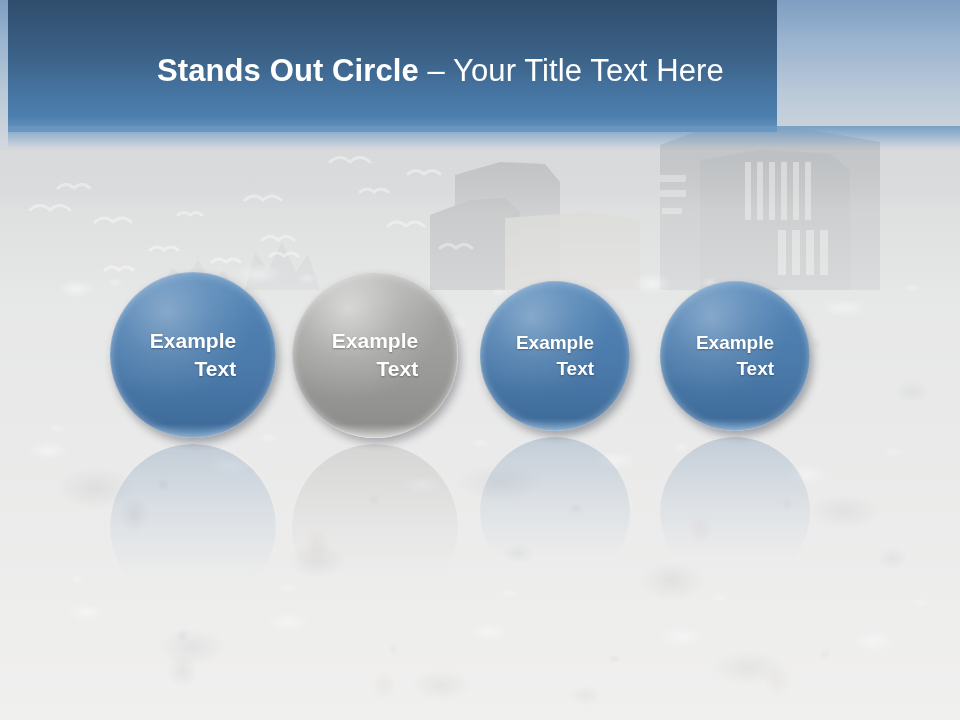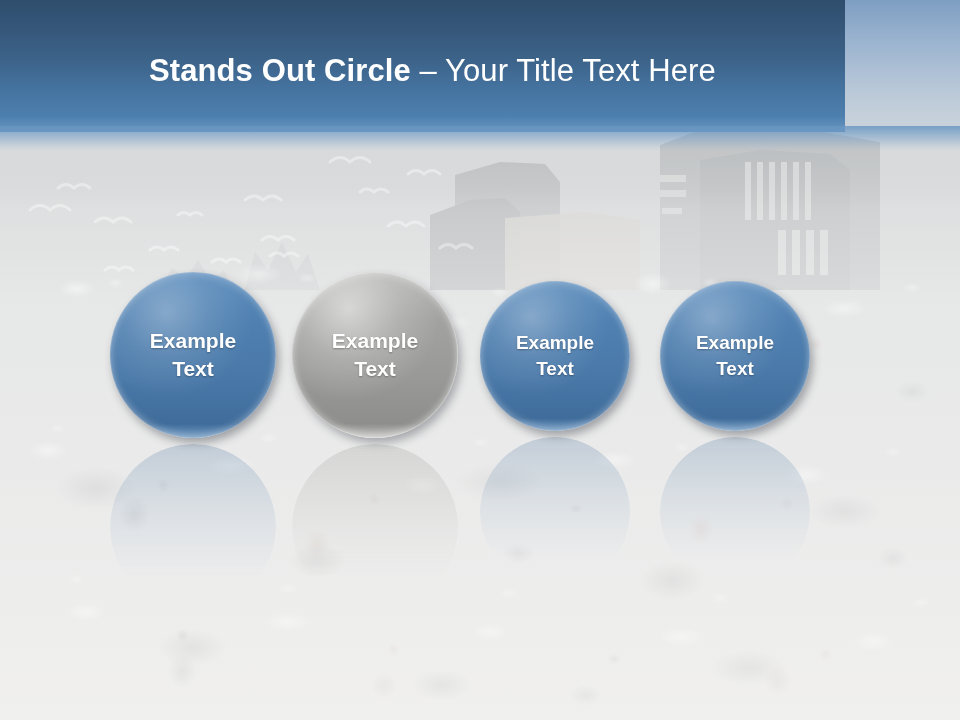--- a/index.html
+++ b/index.html
@@ -118,41 +118,41 @@
     background:linear-gradient(to bottom,
       rgba(255,255,255,0) 150px,
       rgba(255,255,255,.30) 210px,
       rgba(255,255,255,.46) 300px,
       rgba(250,250,250,.52) 470px,
       rgba(252,252,252,.55) 720px);
   }
 
   
   #header{
-    position:absolute;left:0;top:0;width:845px;height:132px;
+    position:absolute;left:8px;top:0;width:769px;height:132px;
     background:linear-gradient(to bottom,
       #2f4e6d 0%, #36577a 22%, #3c6389 45%, #4573a0 68%, #4d7fae 88%, #6a97c2 100%);
   }
   #header:after{
     content:"";position:absolute;left:0;bottom:-16px;width:960px;height:22px;
     background:linear-gradient(to bottom, rgba(106,151,194,.85), rgba(150,180,208,0));
   }
   #title{
     position:absolute;left:149px;top:52px;
     font-size:31px;line-height:38px;color:#ffffff;white-space:nowrap;
     letter-spacing:.1px;
   }
   #title .t-bold{font-weight:bold;}
   #title .t-reg{font-weight:normal;}
 
   
   .circle{
     position:absolute;border-radius:50%;
     display:flex;align-items:center;justify-content:center;
-    text-align:center;color:#ffffff;font-weight:bold;
+    text-align:right;color:#ffffff;font-weight:bold;
     text-shadow:0 1px 2px rgba(0,0,0,.30);
     box-sizing:border-box;
   }
   .circle .lbl{pointer-events:none;}
 
   .c-blue{
     background:
       radial-gradient(circle at 34% 24%, rgba(255,255,255,.30) 0%, rgba(255,255,255,.10) 28%, rgba(255,255,255,0) 52%),
       linear-gradient(to bottom, #5b8cbc 0%, #4e7fb0 32%, #4a79a9 62%, #3f6c9b 92%, #6f98c0 100%);
     border:1px solid rgba(255,255,255,.30);

